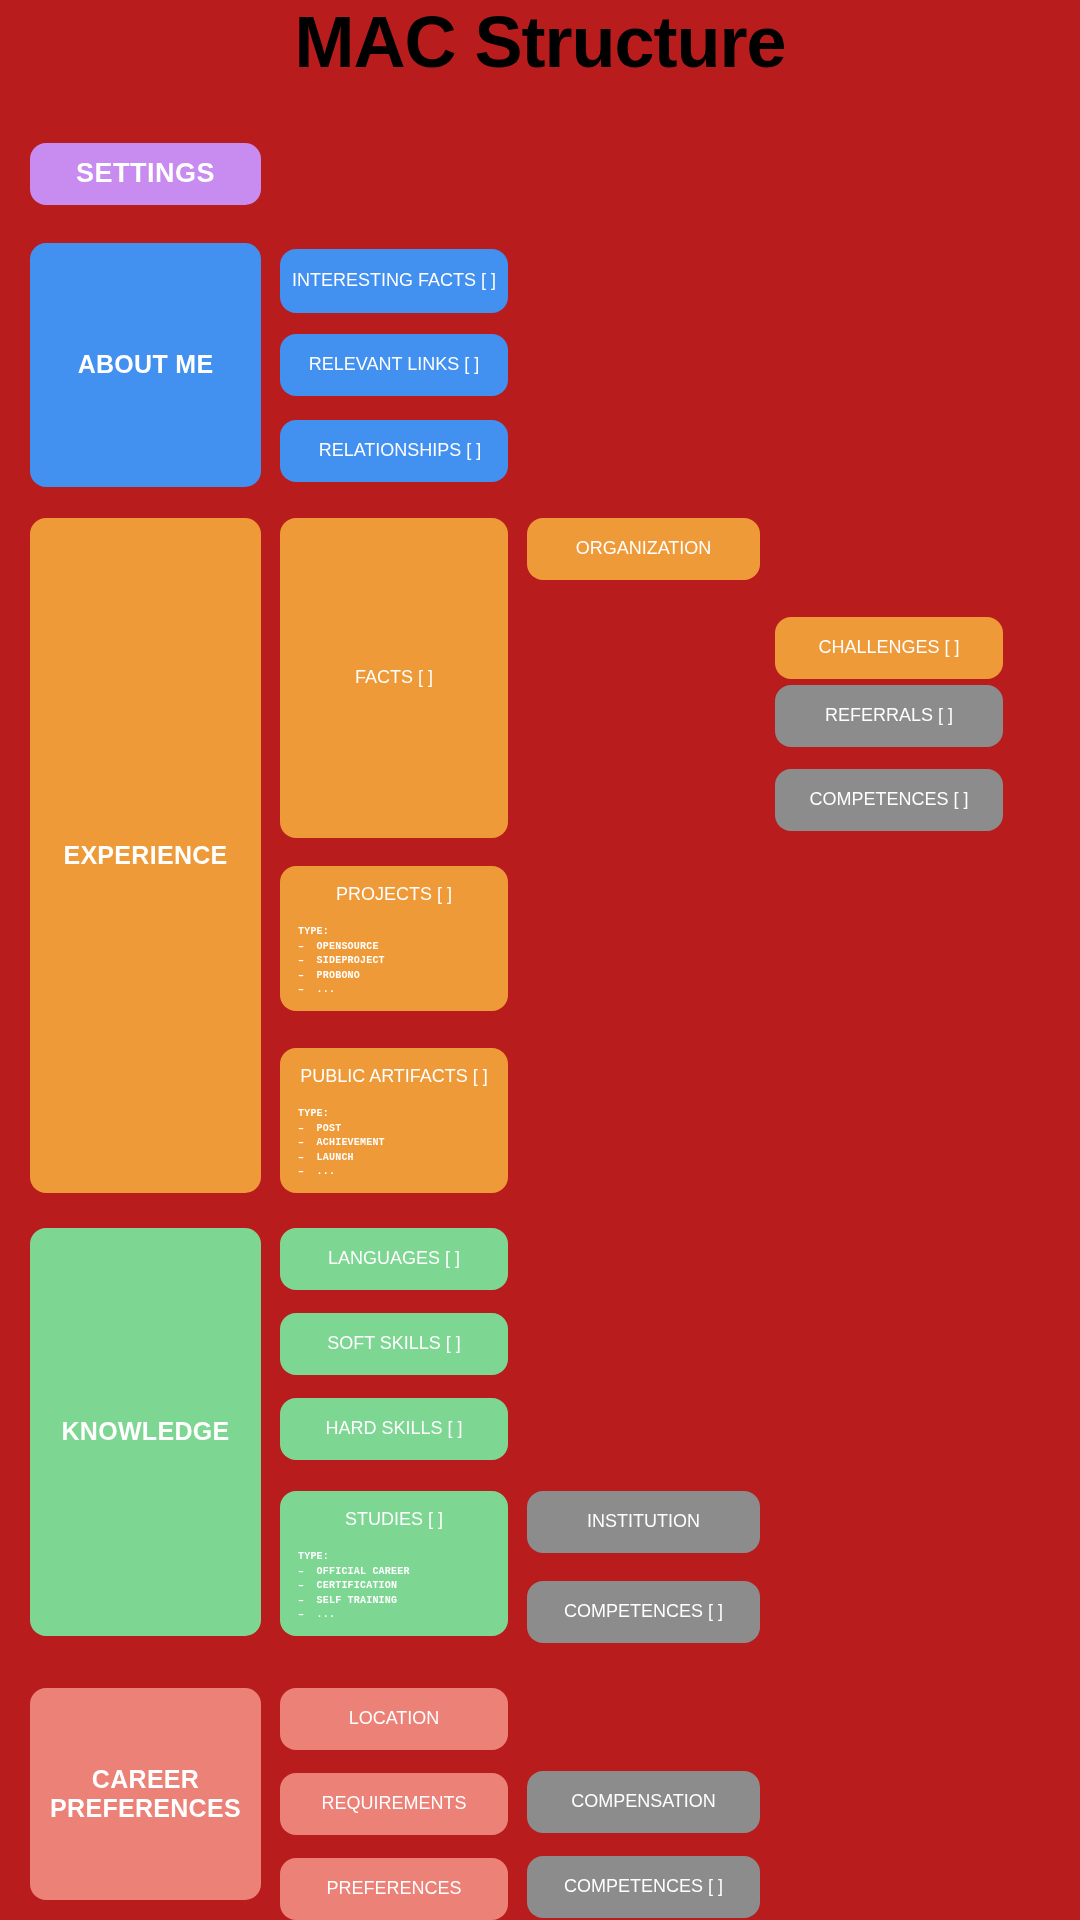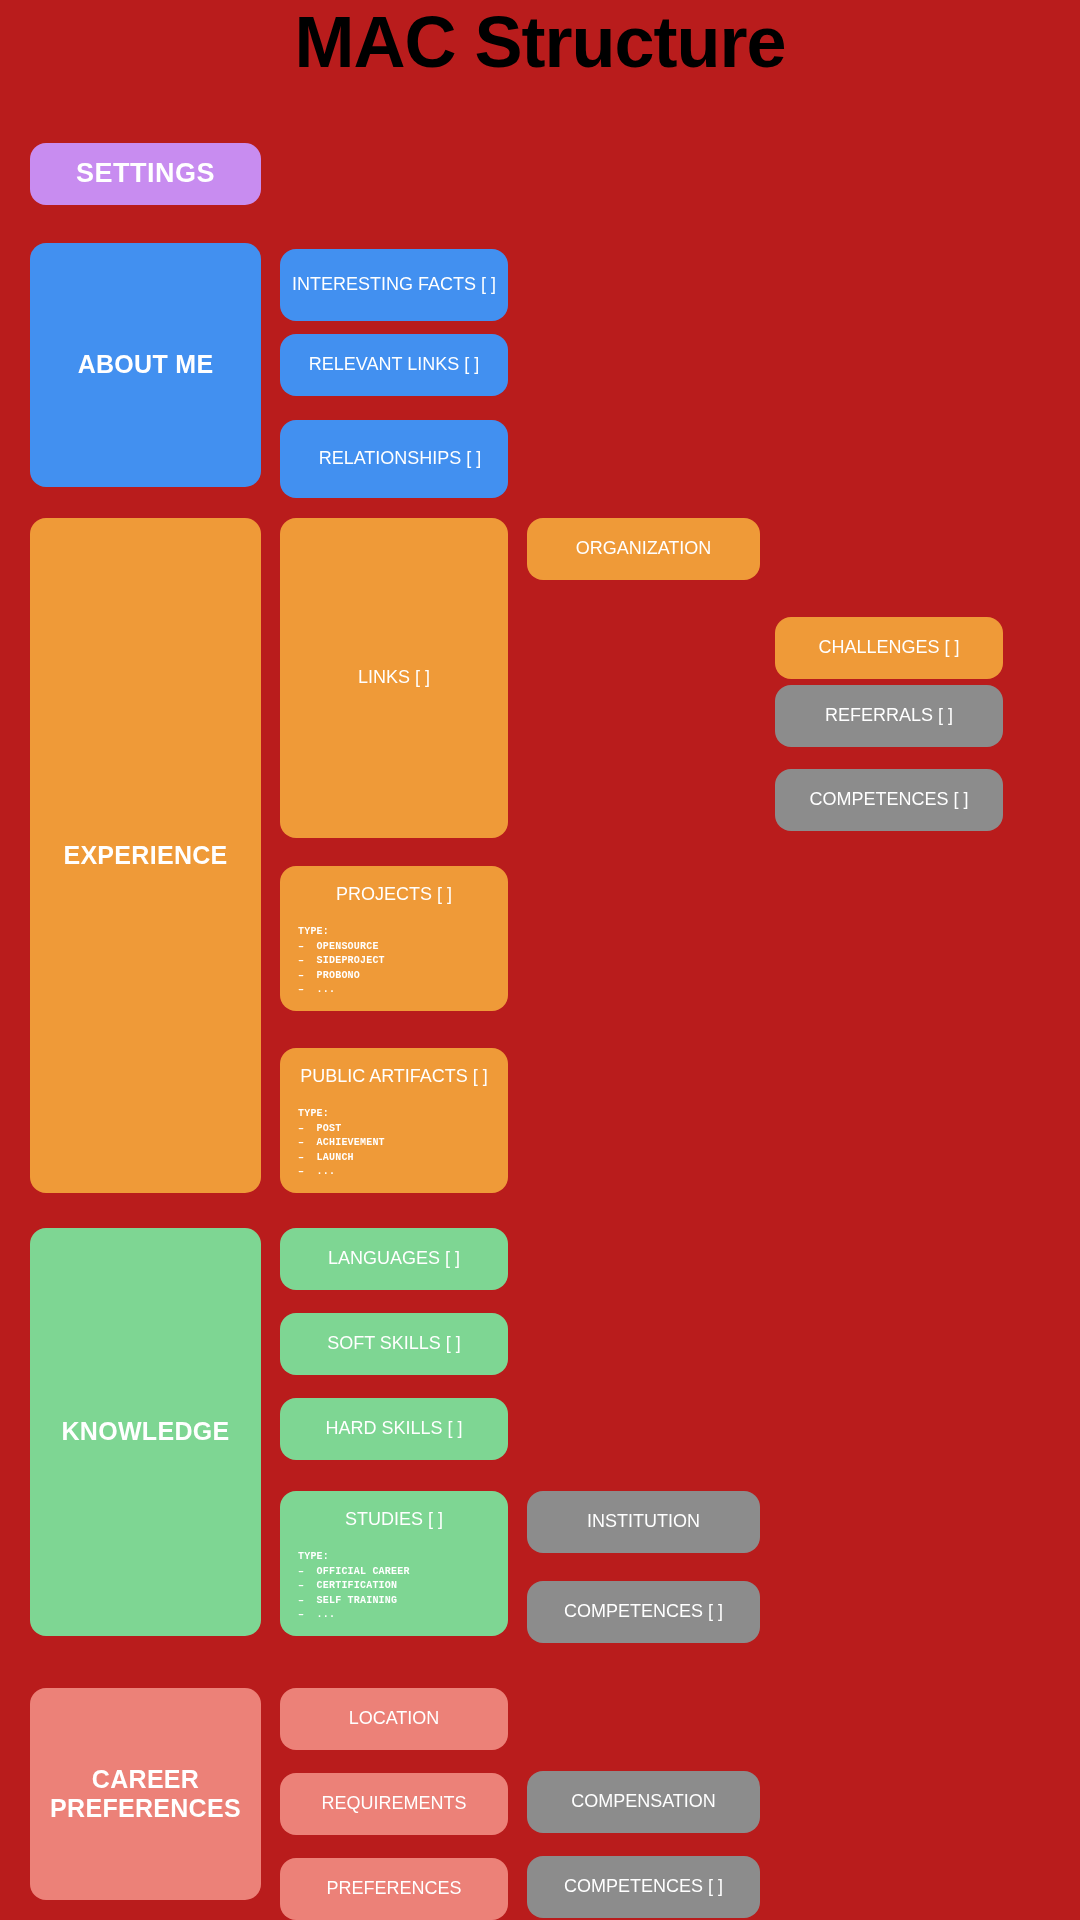--- a/index.html
+++ b/index.html
@@ -103,38 +103,38 @@
   <div class="page-title">MAC Structure</div>
 
   <div class="node c-settings lbl-settings" style="left:30px; top:143px; width:231px; height:62px;">
     <span>SETTINGS</span>
   </div>
 
   <div class="node c-about lbl-group" style="left:30px; top:243px; width:231px; height:244px;">
     <span>ABOUT ME</span>
   </div>
 
-  <div class="node c-about lbl-sub" style="left:280px; top:249px; width:228px; height:72px;">
+  <div class="node c-about lbl-sub" style="left:280px; top:249px; width:228px; height:64px;">
     <span>INTERESTING FACTS [ ]</span>
   </div>
 
   <div class="node c-about lbl-sub" style="left:280px; top:334px; width:228px; height:62px;">
     <span>RELEVANT LINKS [ ]</span>
   </div>
 
-  <div class="node c-about lbl-sub" style="left:280px; top:420px; width:228px; height:78px;padding-left:20px;">
+  <div class="node c-about lbl-sub" style="left:280px; top:420px; width:228px; height:62px;padding-left:20px;">
     <span>RELATIONSHIPS [ ]</span>
   </div>
 
   <div class="node c-exp lbl-group" style="left:30px; top:518px; width:231px; height:675px;">
     <span>EXPERIENCE</span>
   </div>
 
   <div class="node c-exp lbl-sub" style="left:280px; top:518px; width:228px; height:320px;">
-    <span>LINKS [ ]</span>
+    <span>FACTS [ ]</span>
   </div>
 
   <div class="node c-exp lbl-sub" style="left:527px; top:518px; width:233px; height:62px;">
     <span>ORGANIZATION</span>
   </div>
 
 
   <div class="node c-exp lbl-sub" style="left:775px; top:601px; width:228px; height:62px;margin-top:16px;">
     <span>CHALLENGES [ ]</span>
   </div>

